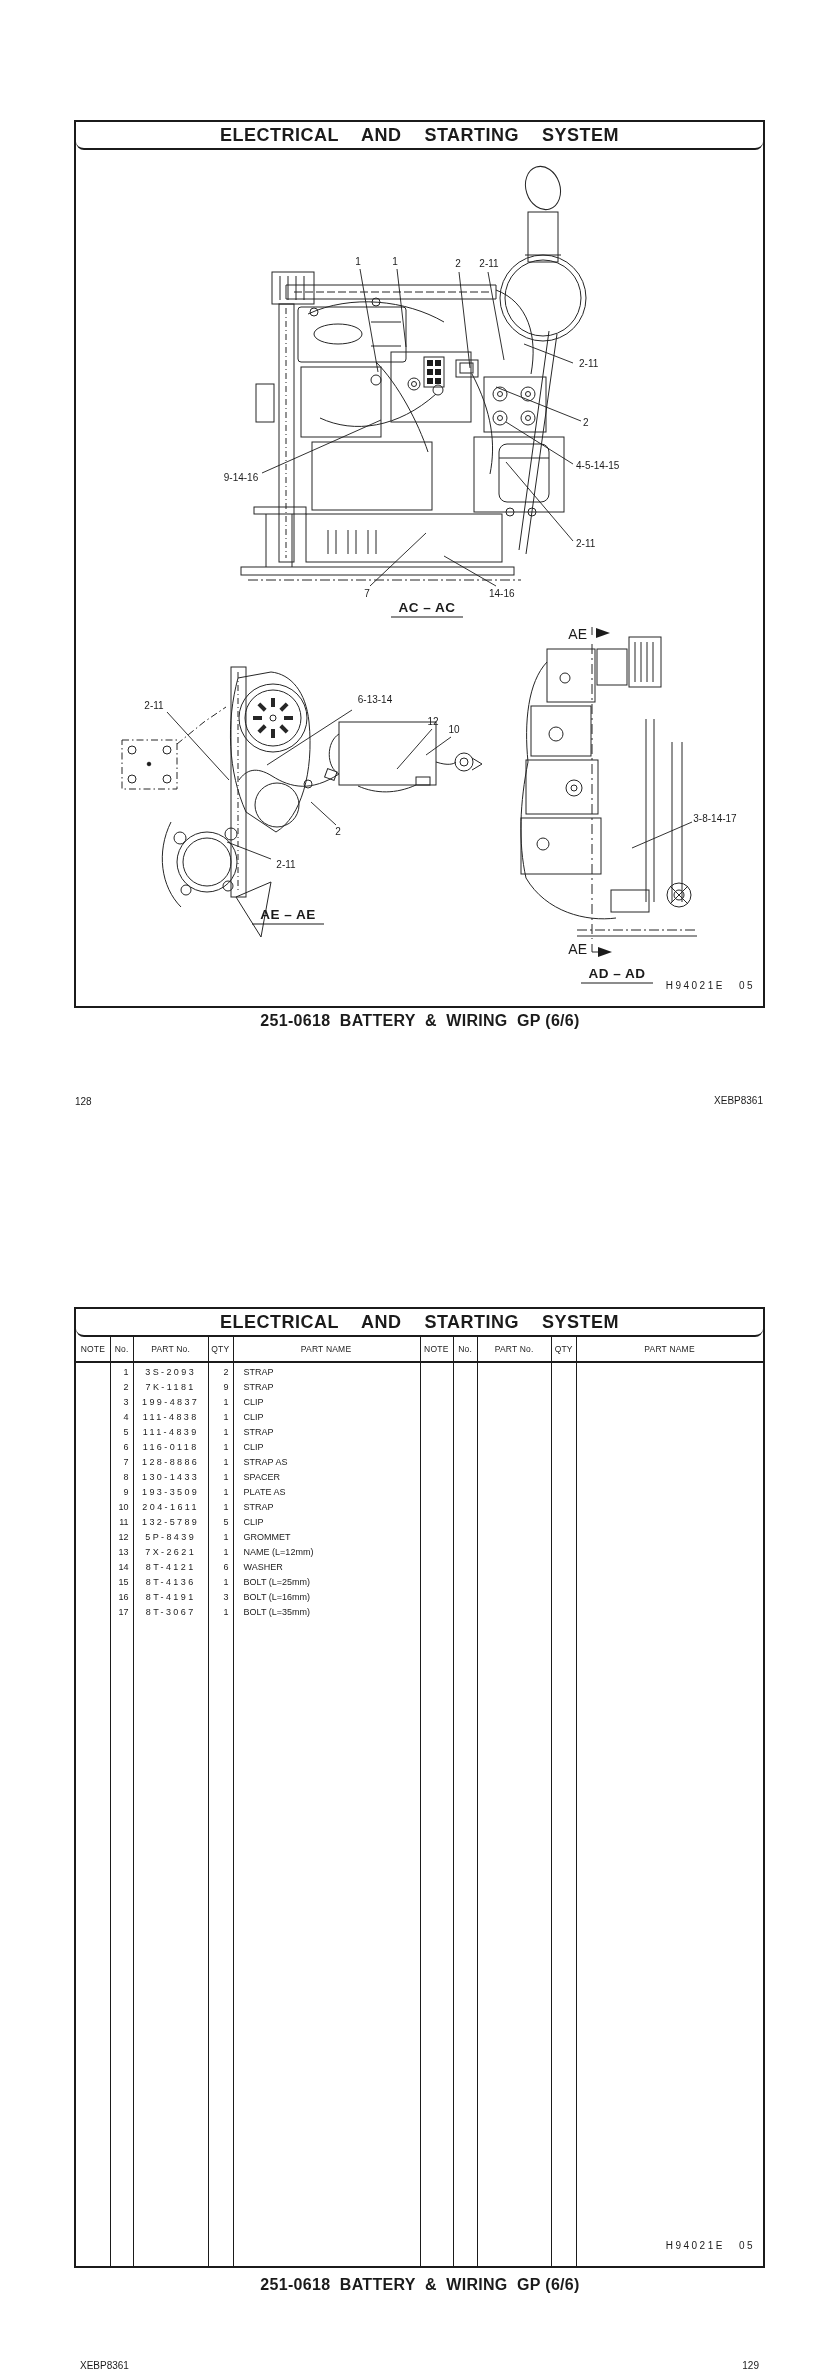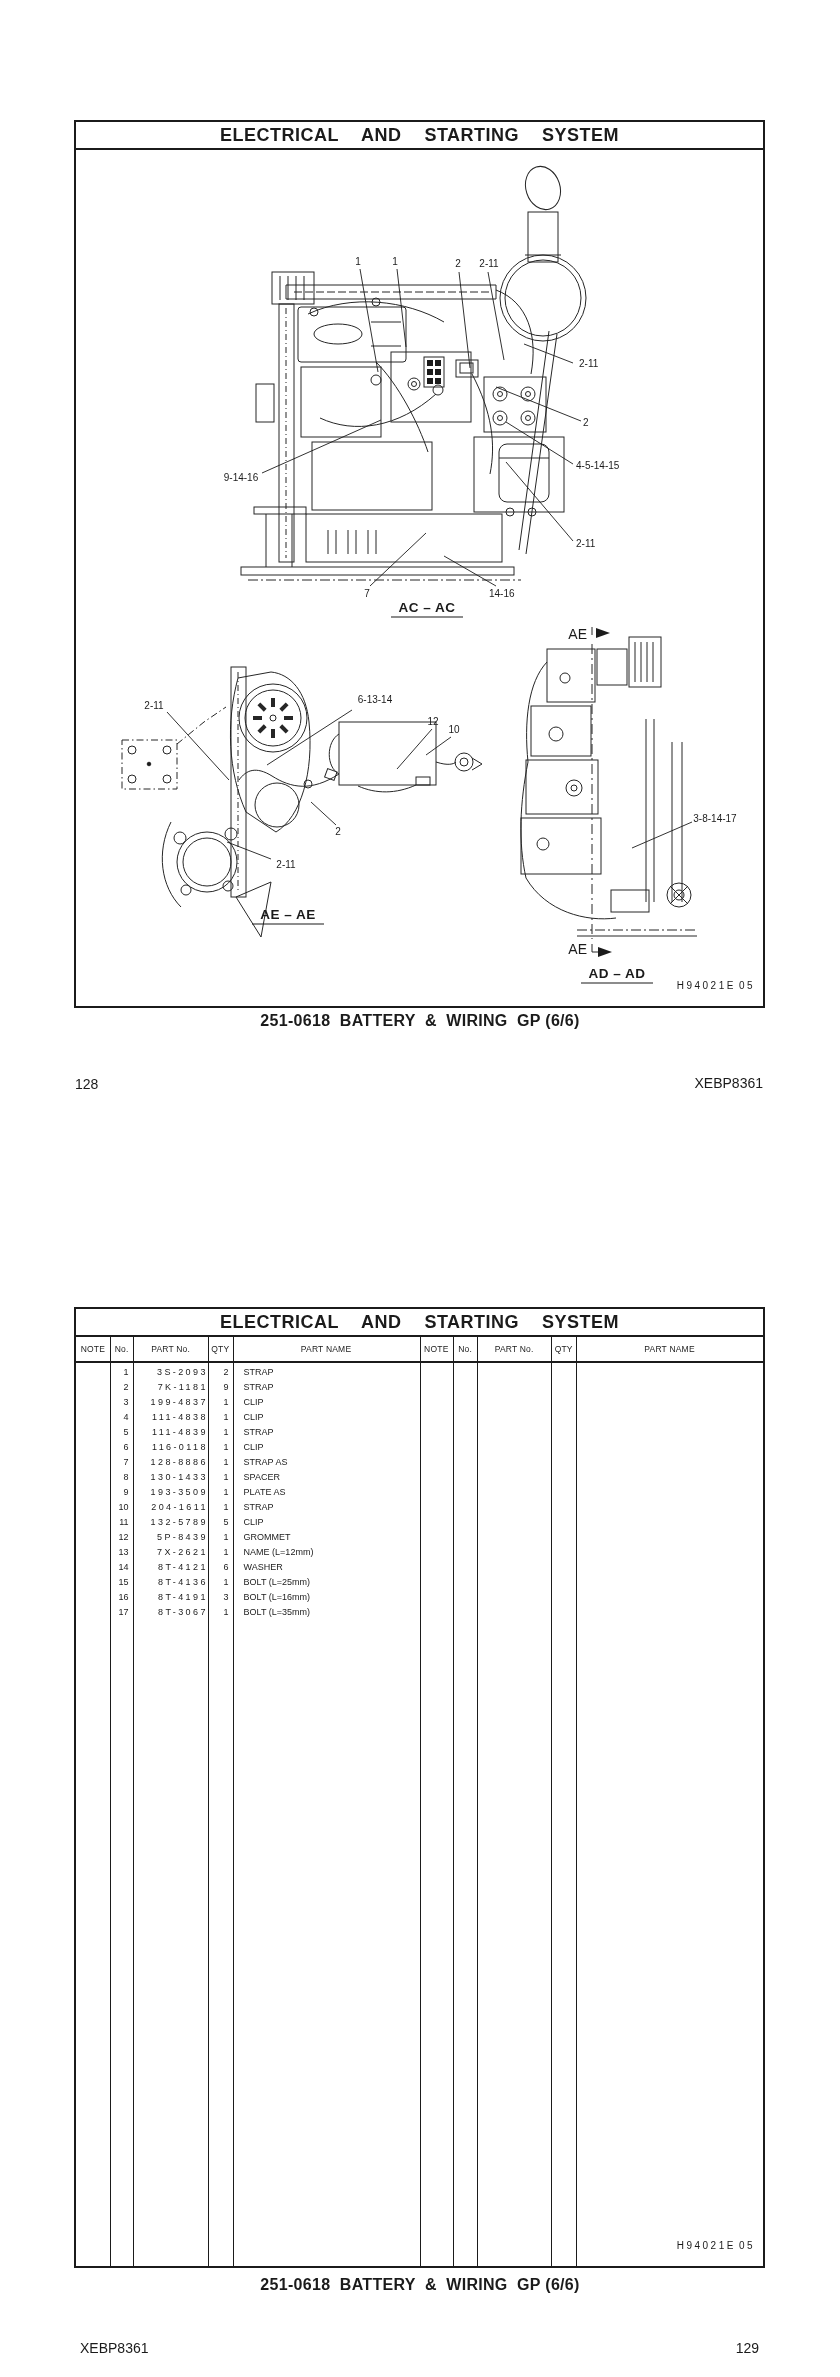--- a/index.html
+++ b/index.html
@@ -5,52 +5,52 @@
   html,body{margin:0;padding:0;}
   body{
     width:840px;height:2377px;position:relative;background:#ffffff;
     font-family:"Liberation Sans", sans-serif;color:#1b1b1b;overflow:hidden;
   }
   .sheet{
     position:absolute;border:2px solid #1b1b1b;background:#fff;box-sizing:border-box;
   }
   .titlebar{
     position:absolute;top:0;left:0;right:0;height:26px;border-bottom:2px solid #1b1b1b;
-    display:flex;align-items:center;justify-content:center;
+    display:flex;align-items:center;justify-content:center;border-radius:8px;
   }
   .titlebar span{
     font-size:18px;font-weight:bold;letter-spacing:.5px;word-spacing:6px;white-space:pre;
   }
   .drawing{position:absolute;left:0;top:0;}
   .plate{
     position:absolute;right:8px;bottom:4px;font-size:10px;letter-spacing:2.5px;white-space:pre;
   }
-  .plate .rev{margin-left:3px;}
+  .plate .rev{margin-left:14px;}
   .fig-caption{
     position:absolute;left:0;width:840px;text-align:center;font-size:16px;font-weight:bold;
     letter-spacing:.3px;white-space:pre;
   }
-  .folio{position:absolute;font-size:14px;}
+  .folio{position:absolute;font-size:10px;margin-top:20px;}
   
   #sheet2{--cols:4.906% 3.463% 10.823% 3.608% 27.2% 4.906% 3.463% 10.823% 3.608% auto;}
   .thead{
     position:absolute;top:28px;left:0;right:0;height:26px;border-bottom:2px solid #1b1b1b;
     display:grid;grid-template-columns:var(--cols);box-sizing:border-box;
   }
   .thead .hcell{
     display:flex;align-items:center;justify-content:center;
     font-size:8.5px;letter-spacing:.2px;overflow:hidden;white-space:nowrap;
   }
   .tbody{position:absolute;top:56px;left:0;right:0;bottom:0;}
   .vlines{position:absolute;top:28px;bottom:0;left:0;right:0;pointer-events:none;}
   .vline{position:absolute;top:0;bottom:0;width:1px;background:#1b1b1b;}
   .prow{display:grid;grid-template-columns:var(--cols);height:15px;line-height:15px;}
   .prow div{font-size:9px;overflow:hidden;white-space:nowrap;}
   .cell-no{text-align:right;padding-right:5px;}
-  .cell-pn{text-align:right;letter-spacing:2.4px;}
+  .cell-pn{text-align:center;letter-spacing:2.4px;}
   .cell-qty{text-align:right;padding-right:4px;}
   .cell-name{padding-left:11px;}
   
   svg text{fill:#1b1b1b;font-family:"Liberation Sans", sans-serif;}
   .ref{font-size:10px;}
   .viewcap{font-size:13.5px;font-weight:bold;letter-spacing:.5px;}
   .seclbl{font-size:14px;}
 </style>
 </head>
 <body>

